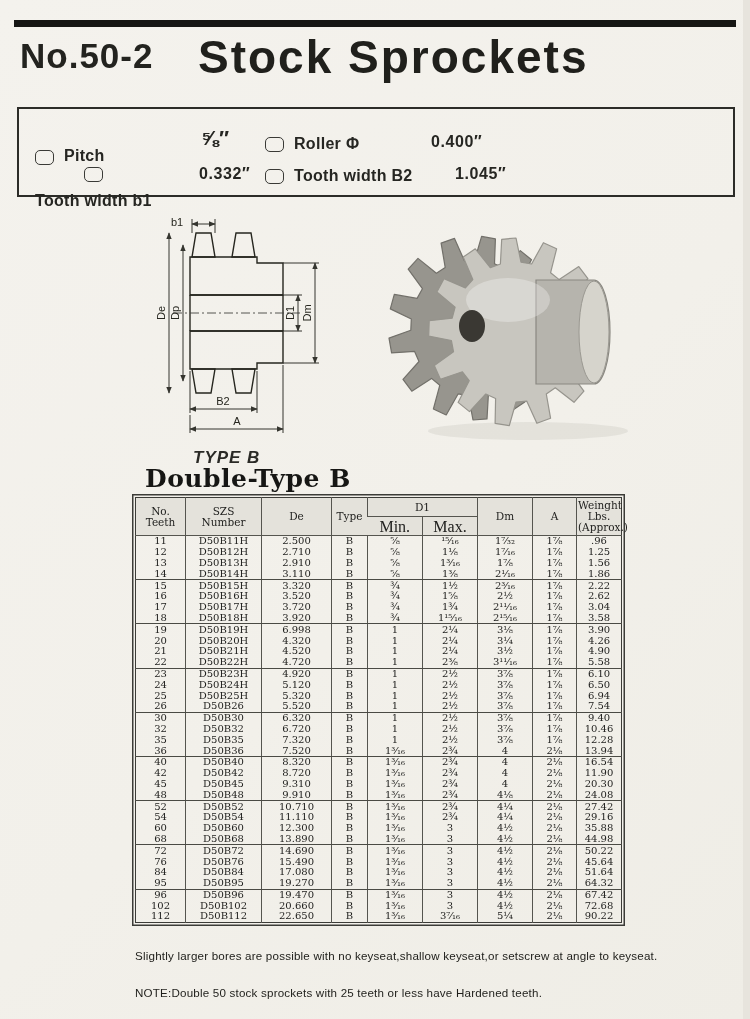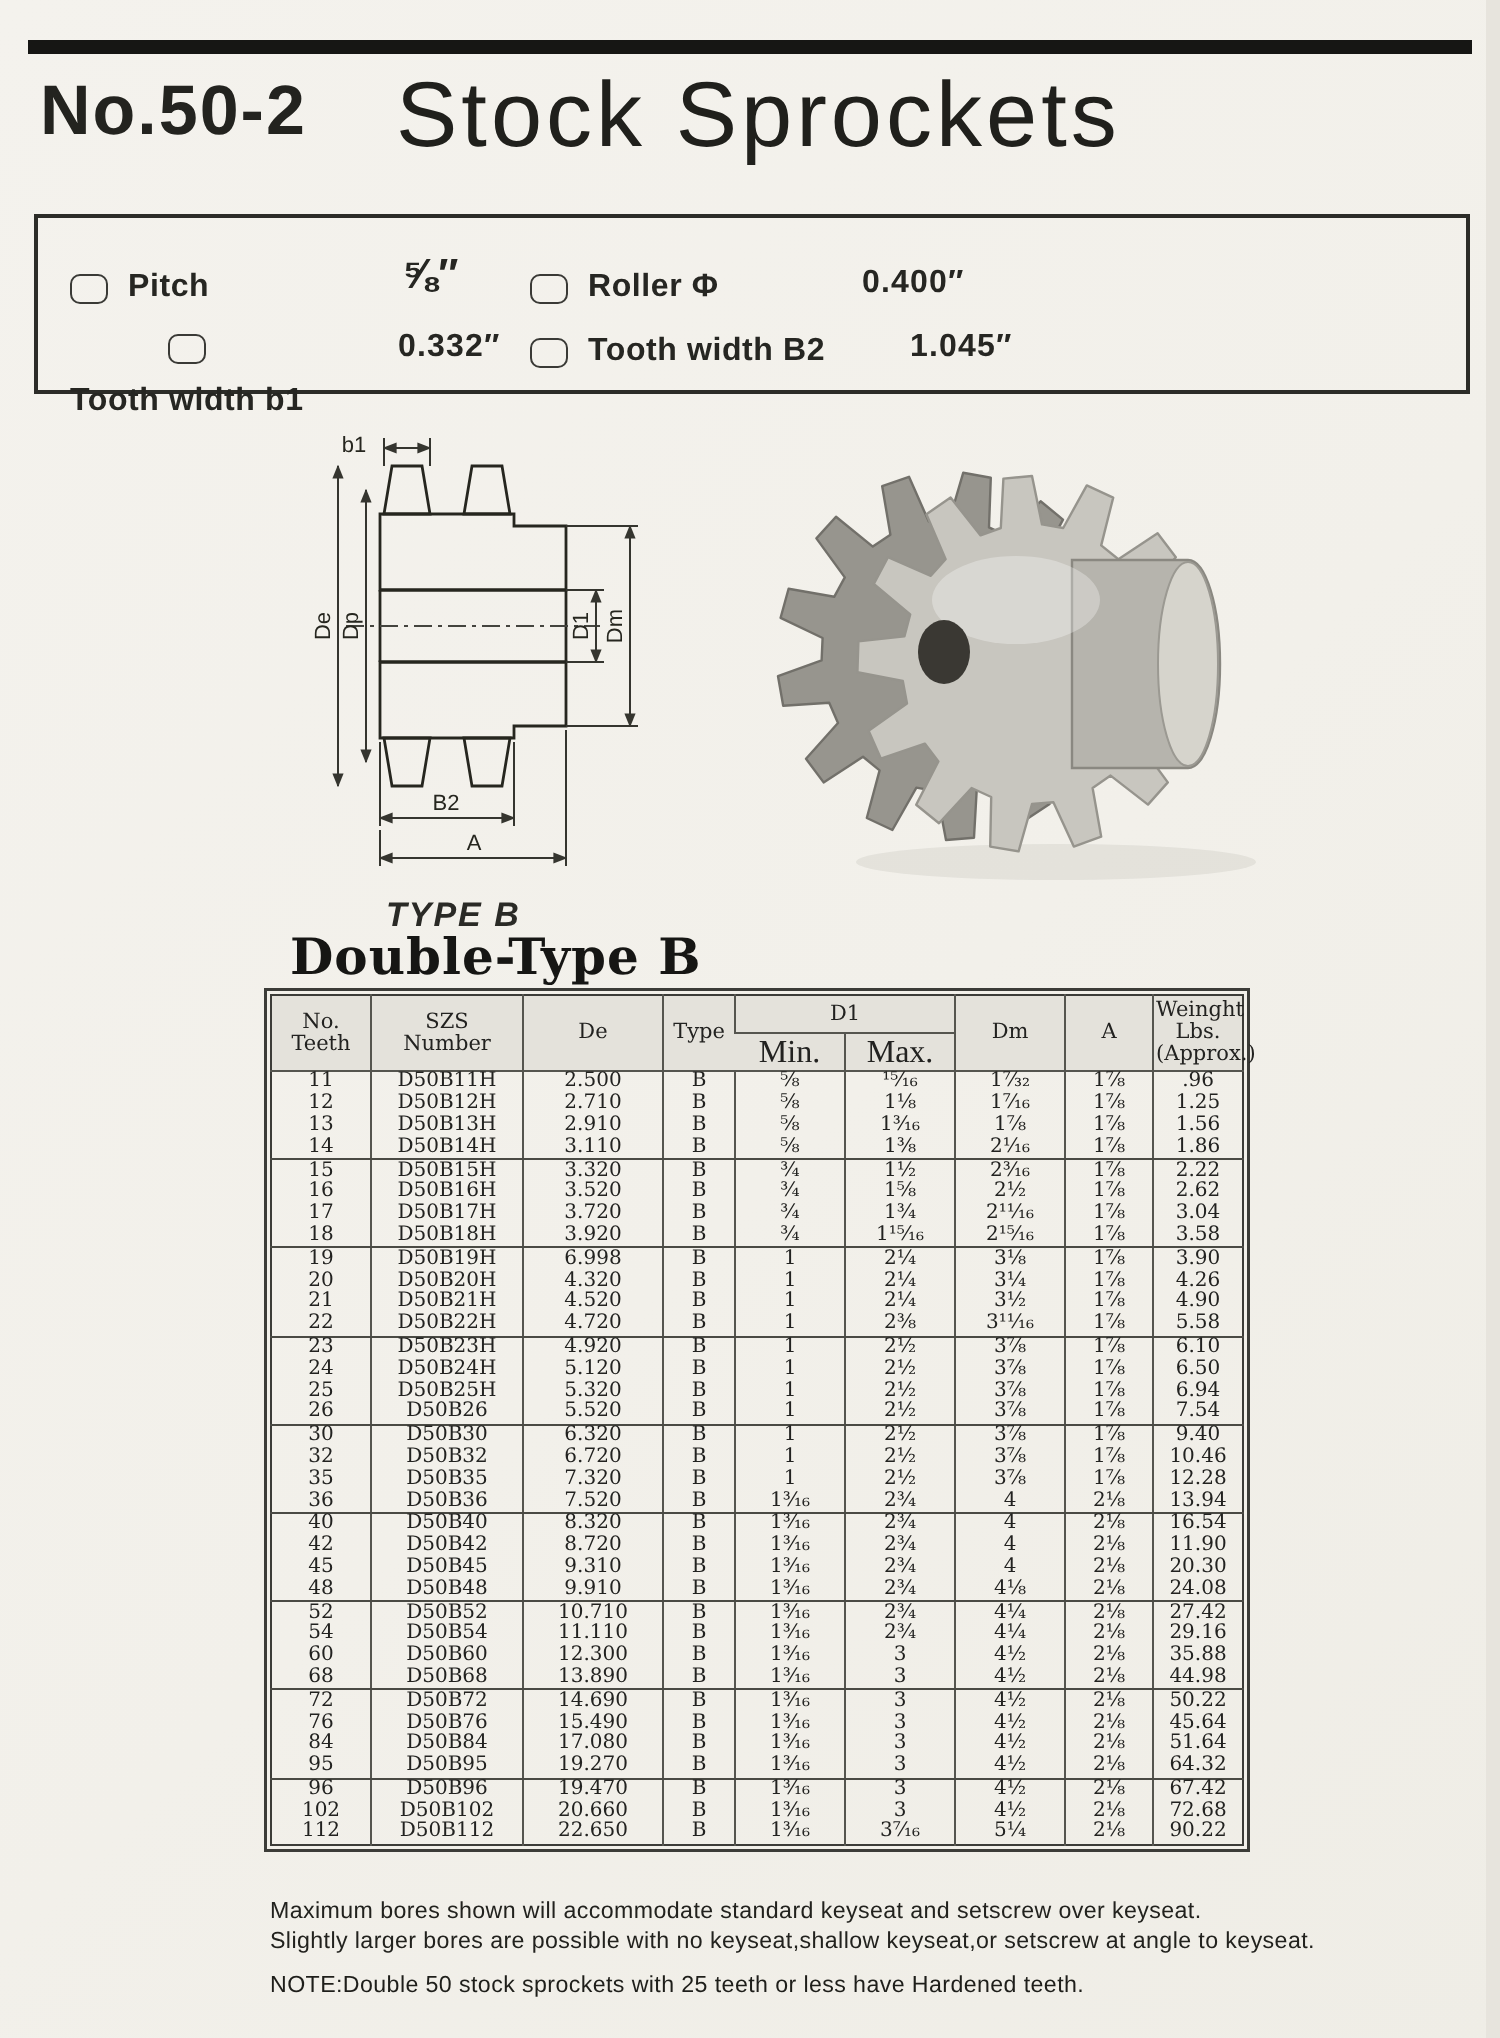--- a/index.html
+++ b/index.html
@@ -4,21 +4,21 @@
 <style>
   html,body{margin:0;padding:0;background:#cfcdc7;}
   .page{position:relative;width:750px;height:1019px;margin:0 auto;overflow:hidden;
         background:linear-gradient(135deg,#f4f2ed 0%,#f2f0ea 55%,#efede6 100%);
         font-family:"Liberation Sans",sans-serif;color:#1d1d1b;}
   .edge-strip{position:absolute;right:0;top:0;width:7px;height:100%;background:#e7e4dd;}
 
   
   .top-rule{position:absolute;left:14px;top:20px;width:722px;height:7px;background:#161614;}
   .part-no{position:absolute;left:20px;top:36px;font-size:35px;font-weight:bold;letter-spacing:1px;color:#23231f;}
-  .doc-title{position:absolute;left:198px;top:30px;font-size:46px;font-weight:normal;letter-spacing:2px;color:#20201c;}
+  .doc-title{position:absolute;left:198px;top:30px;font-size:46px;font-weight:bold;letter-spacing:2px;color:#20201c;}
 
   
   .spec-box{position:absolute;left:17px;top:107px;width:714px;height:86px;border:2.5px solid #2c2c28;}
   .spec-entry{position:absolute;display:flex;align-items:center;gap:10px;}
   .cbox{width:17px;height:13px;border:1.8px solid #3a3a36;border-radius:5px;background:transparent;flex:0 0 auto;}
   .spec-label{font-size:16px;font-weight:bold;letter-spacing:.3px;color:#2626222;color:#262622;}
   .spec-value{position:absolute;font-size:16px;font-weight:bold;letter-spacing:.6px;color:#262622;}
   .spec-value.frac{font-size:21px;}
 
   
@@ -60,21 +60,21 @@
 <body>
 
 <div class="page">
   <div class="edge-strip"></div>
 
   <div class="top-rule"></div>
   <div class="part-no">No.50-2</div>
   <div class="doc-title">Stock Sprockets</div>
 
   <div class="spec-box">
-    <div class="spec-entry" style="left:16px;top:26px;">
+    <div class="spec-entry" style="left:16px;top:38px;align-items:flex-end;">
       <span class="cbox"></span>
       <span class="spec-label">Pitch</span>
     </div>
     <span class="spec-value frac" style="left:182px;top:17px;">⅝″</span>
     <div class="spec-entry" style="left:246px;top:26px;">
       <span class="cbox"></span>
       <span class="spec-label">Roller Φ</span>
     </div>
     <span class="spec-value" style="left:412px;top:24px;">0.400″</span>
 
@@ -576,17 +576,16 @@
             <td>3⁷⁄₁₆</td>
             <td>5¼</td>
             <td>2⅛</td>
             <td>90.22</td>
           </tr>
         </tbody>
     </table>
   </div>
 
   <div class="foot-notes">
-    <div>Maximum bores shown will accommodate standard keyseat and setscrew over keyseat.</div>
     <div>Slightly larger bores are possible with no keyseat,shallow keyseat,or setscrew at angle  to keyseat.</div>
   </div>
   <div class="note-line">NOTE:Double 50 stock sprockets with 25 teeth or less have Hardened teeth.</div>
 </div>
 
 </body></html>

